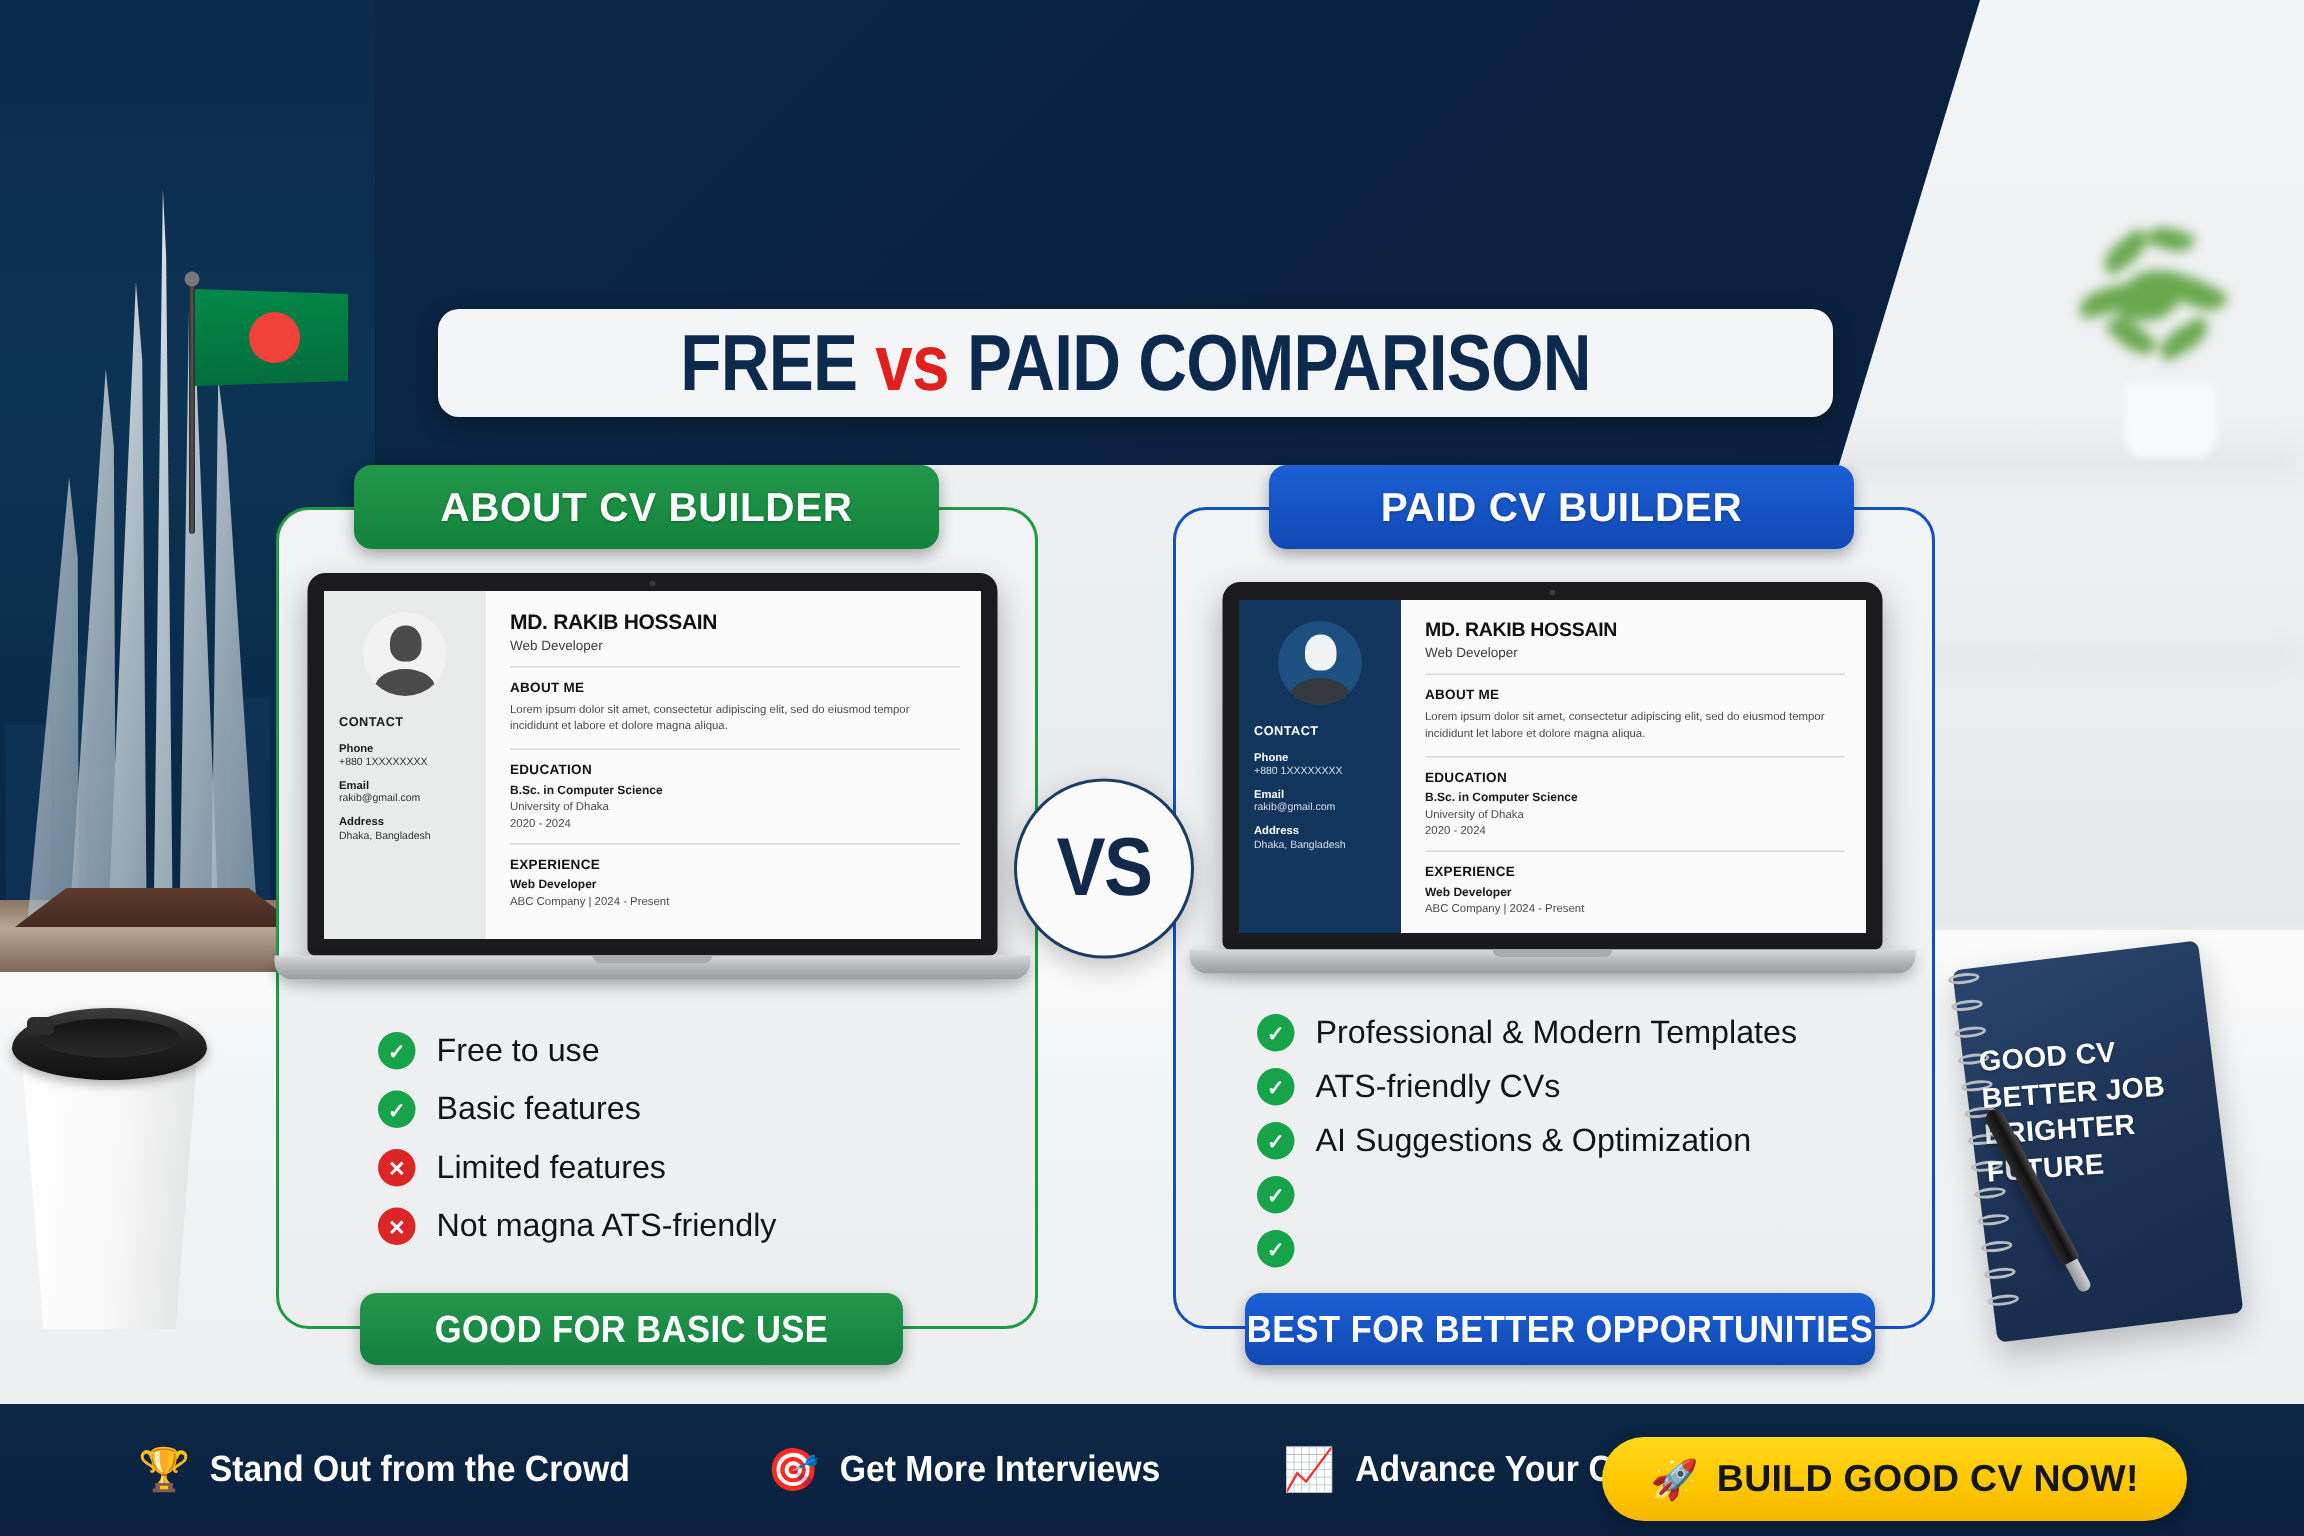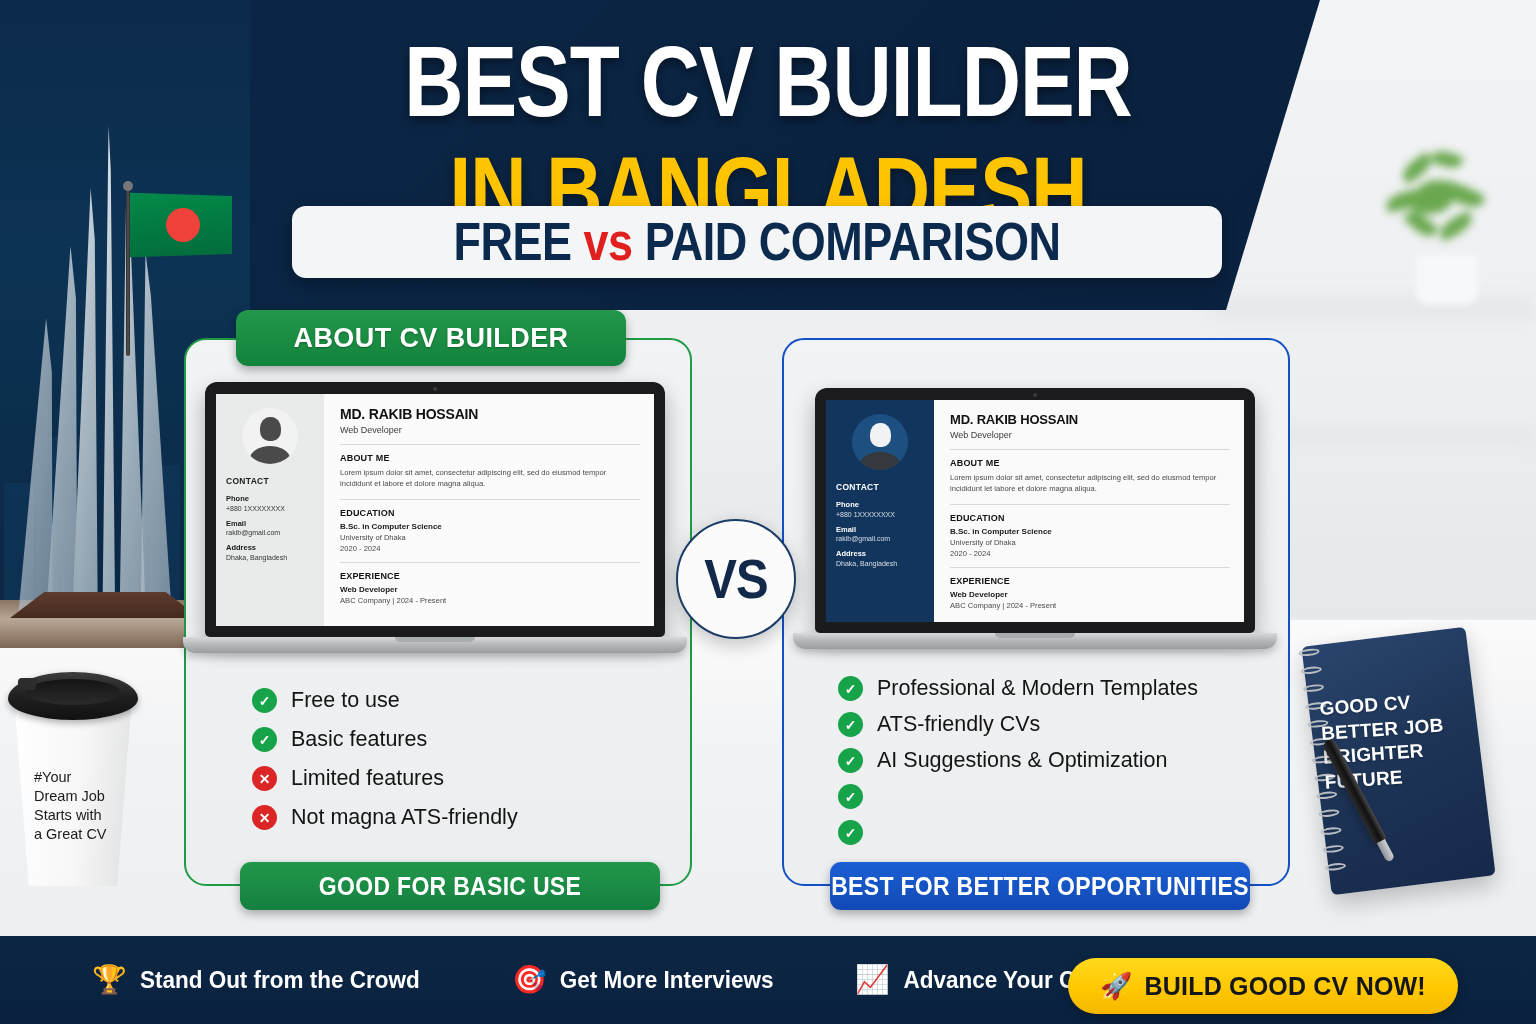--- a/index.html
+++ b/index.html
@@ -148,21 +148,21 @@
   .badge-top span{
     color:#fff; font-weight:bold; font-size:27px; letter-spacing:.4px;
     text-shadow:0 1px 2px rgba(0,0,0,.3);
   }
 
   .badge-bot{
     position:absolute; top:862px; height:48px; border-radius:11px;
     display:flex; align-items:center; justify-content:center;
     box-shadow:0 4px 10px rgba(0,0,0,.3);
   }
-  .badge-free-bot{ left:240px; width:420px; background:linear-gradient(180deg,#22974a,#148040);align-items:center; }
+  .badge-free-bot{ left:240px; width:362px; background:linear-gradient(180deg,#22974a,#148040);align-items:center; }
   .badge-paid-bot{ left:830px; width:420px; background:linear-gradient(180deg,#1b5fd4,#1149b4); }
   .badge-bot span{
     color:#fff; font-weight:bold; font-size:23px; letter-spacing:.3px;
     transform:scaleY(1.1);
   }
 
   
   .laptop{ position:absolute; }
   .lt-free{ left:205px; top:382px; width:460px; }
   .lt-paid{ left:815px; top:388px; width:440px; }
@@ -390,24 +390,20 @@
     <div class="flag">
       <div class="flag-circle"></div>
     </div>
   </div>
   <div class="city-right">
     <div class="bldg" style="left:10px;width:50px;height:210px;background:#1b4a78;"></div>
     <div class="bldg" style="left:72px;width:40px;height:160px;background:#1b4a78;"></div>
     <div class="bldg" style="left:120px;width:56px;height:240px;background:#1b4a78;"></div>
   </div>
 
-  <div class="header">
-    <div class="title1">BEST CV BUILDER</div>
-    <div class="title2">IN BANGLADESH</div>
-  </div>
   <div class="subbar">
     <div class="subbar-txt">
       <span>FREE</span>
       <span class="vs">vs</span>
       <span>PAID COMPARISON</span>
     </div>
   </div>
 
   <div class="card card-free"></div>
   <div class="badge-top badge-free-top">
@@ -471,20 +467,23 @@
       <div class="f-ico f-no">✕</div>
       <div class="f-txt">Not magna ATS-friendly</div>
     </div>
   </div>
 
   <div class="badge-bot badge-free-bot">
     <span>GOOD FOR BASIC USE</span>
   </div>
 
   <div class="card card-paid"></div>
+  <div class="badge-top badge-paid-top">
+    <span>PAID CV BUILDER</span>
+  </div>
 
   <div class="laptop lt-paid cv-paid">
     <div class="lt-lid">
       <div class="lt-cam"></div>
       <div class="lt-screen">
         <div class="cv-side">
           <div class="cv-avatar">
             <div class="av-head"></div>
               <div class="av-body"></div>
           </div>
@@ -547,24 +546,20 @@
   <div class="vs-circle">
     <span>VS</span>
   </div>
 
   <div class="cup">
     <div class="cup-body"></div>
     <div class="cup-lid">
       <div class="cup-lid-in"></div>
         <div class="cup-tab"></div>
     </div>
-    <div class="cup-txt" style="white-space:pre-line;">#Your
-Dream Job
-Starts with
-a Great CV</div>
   </div>
 
   <div class="note-wrap">
     <div class="note-pages"></div>
     <div class="note"></div>
     <div class="spiral">
       <div class="ring" style="top:2px;"></div>
         <div class="ring" style="top:20px;"></div>
       <div class="ring" style="top:38px;"></div>
         <div class="ring" style="top:56px;"></div>

